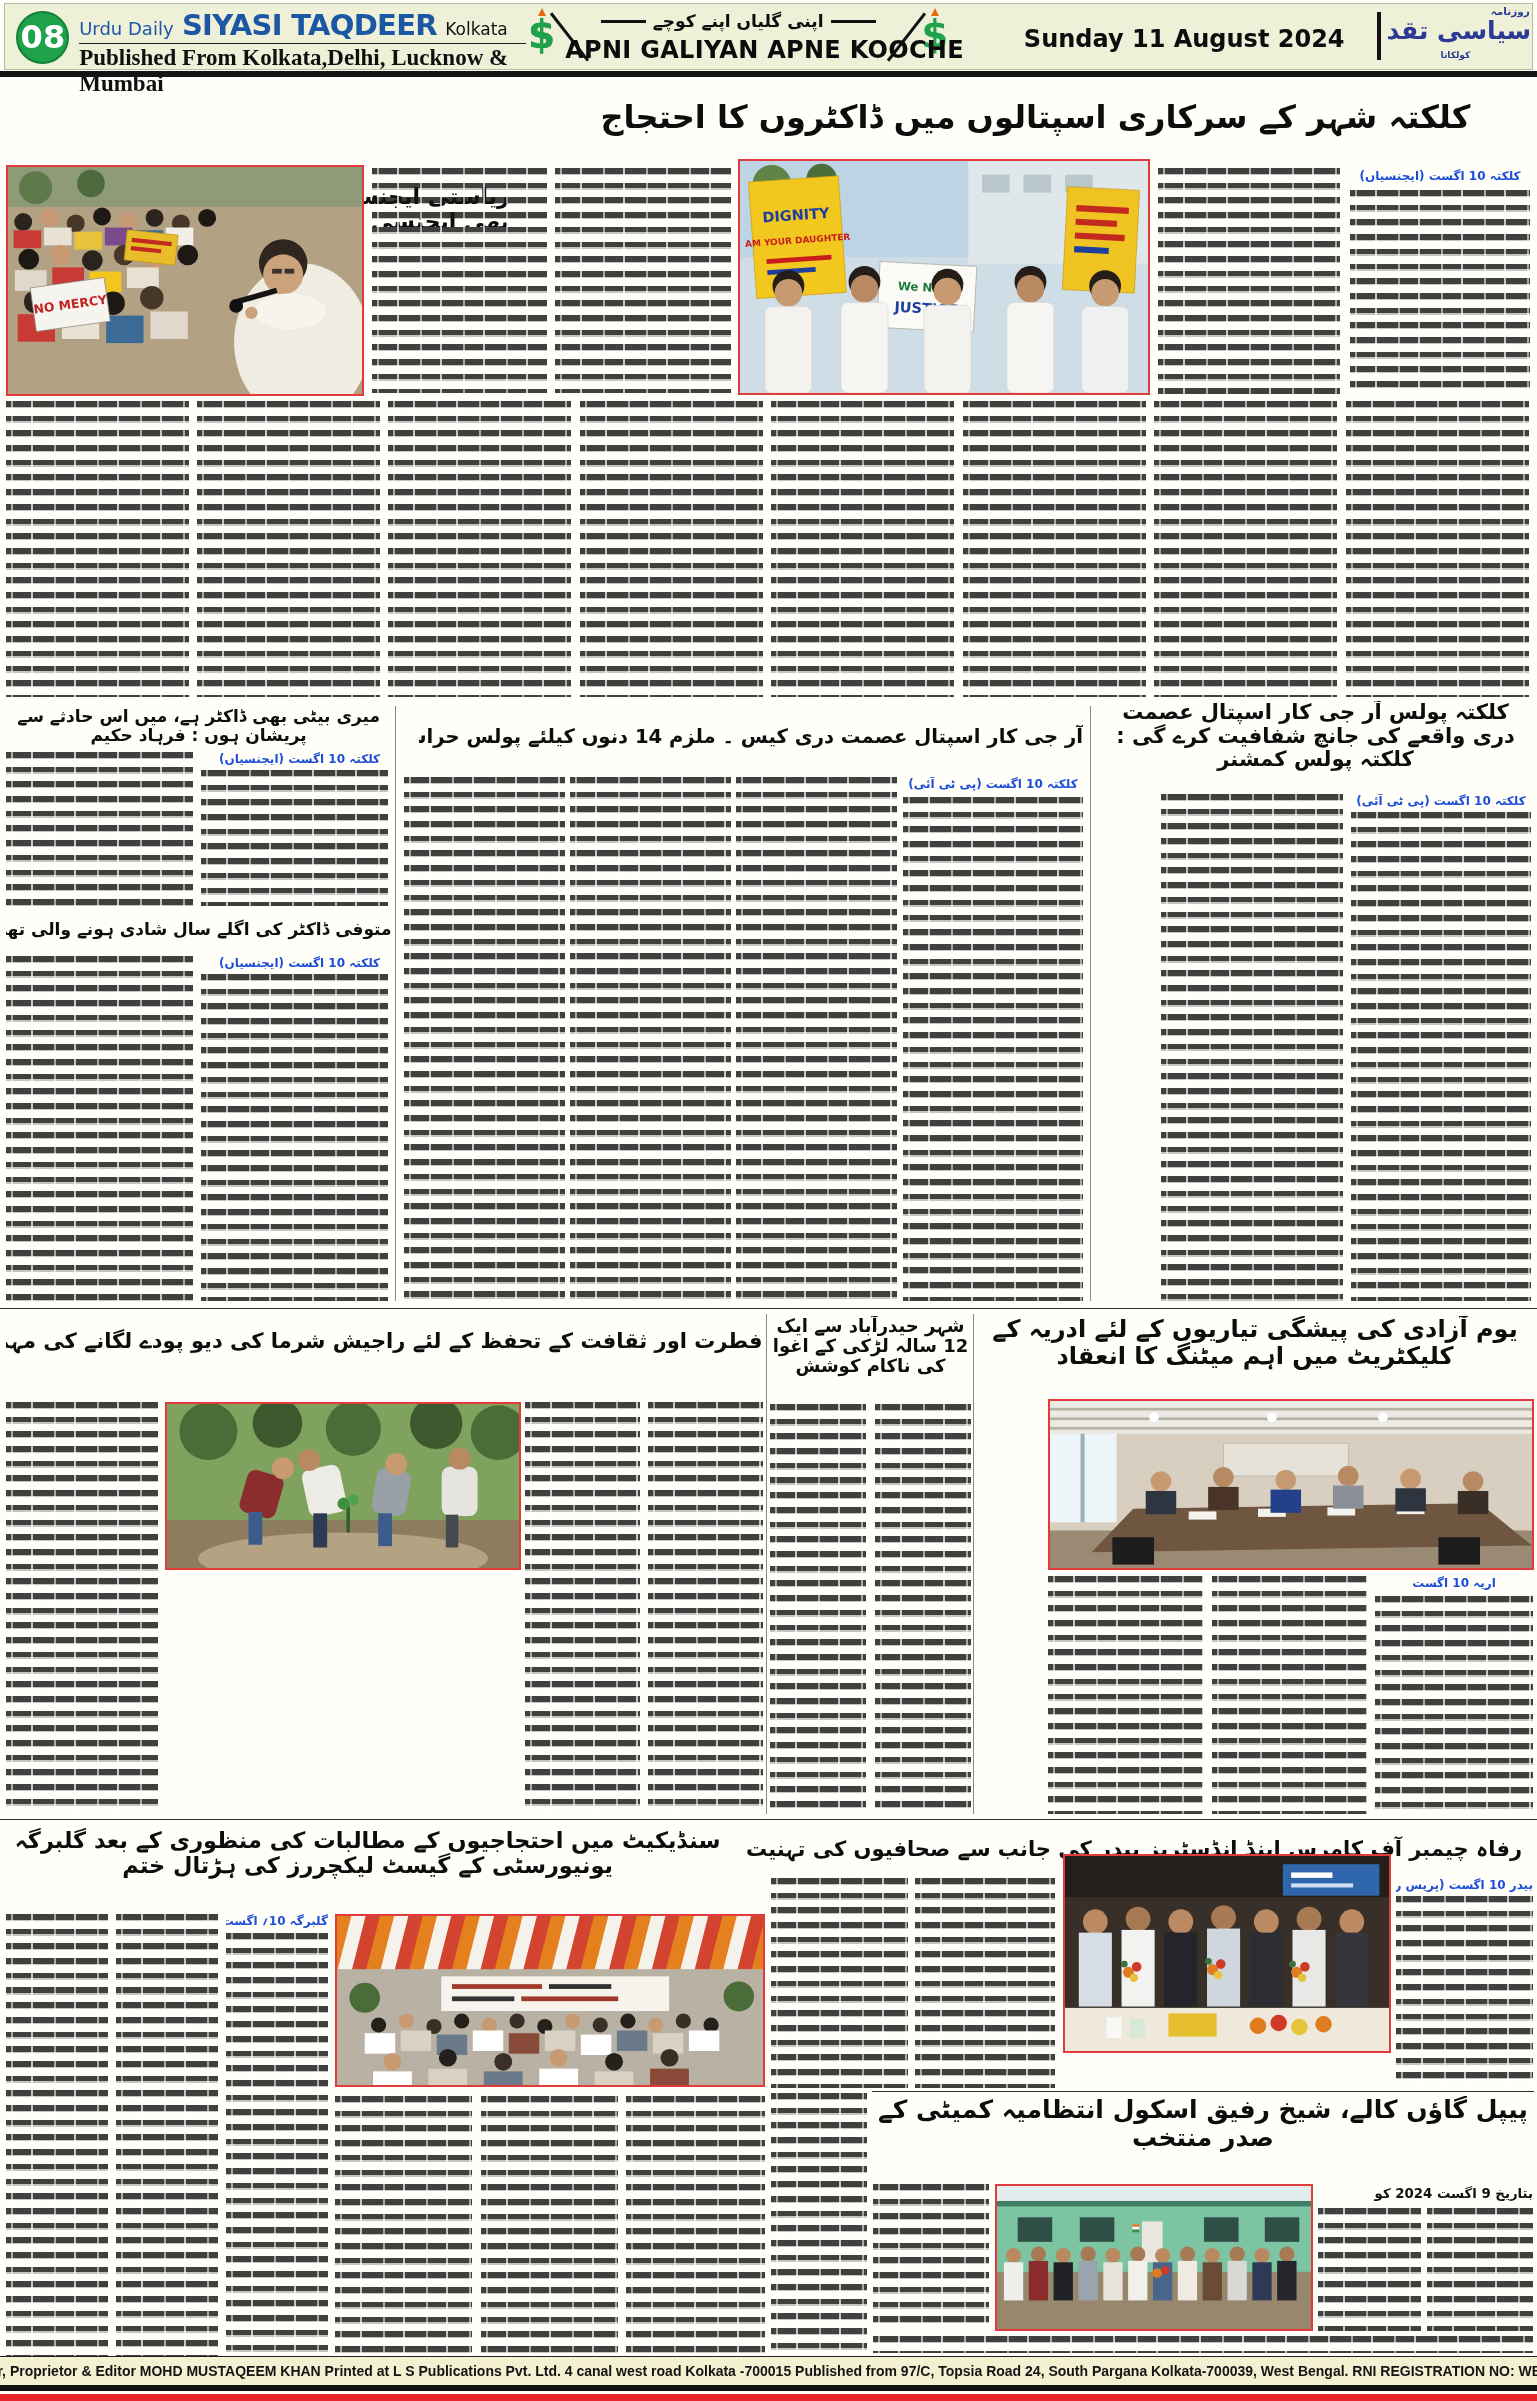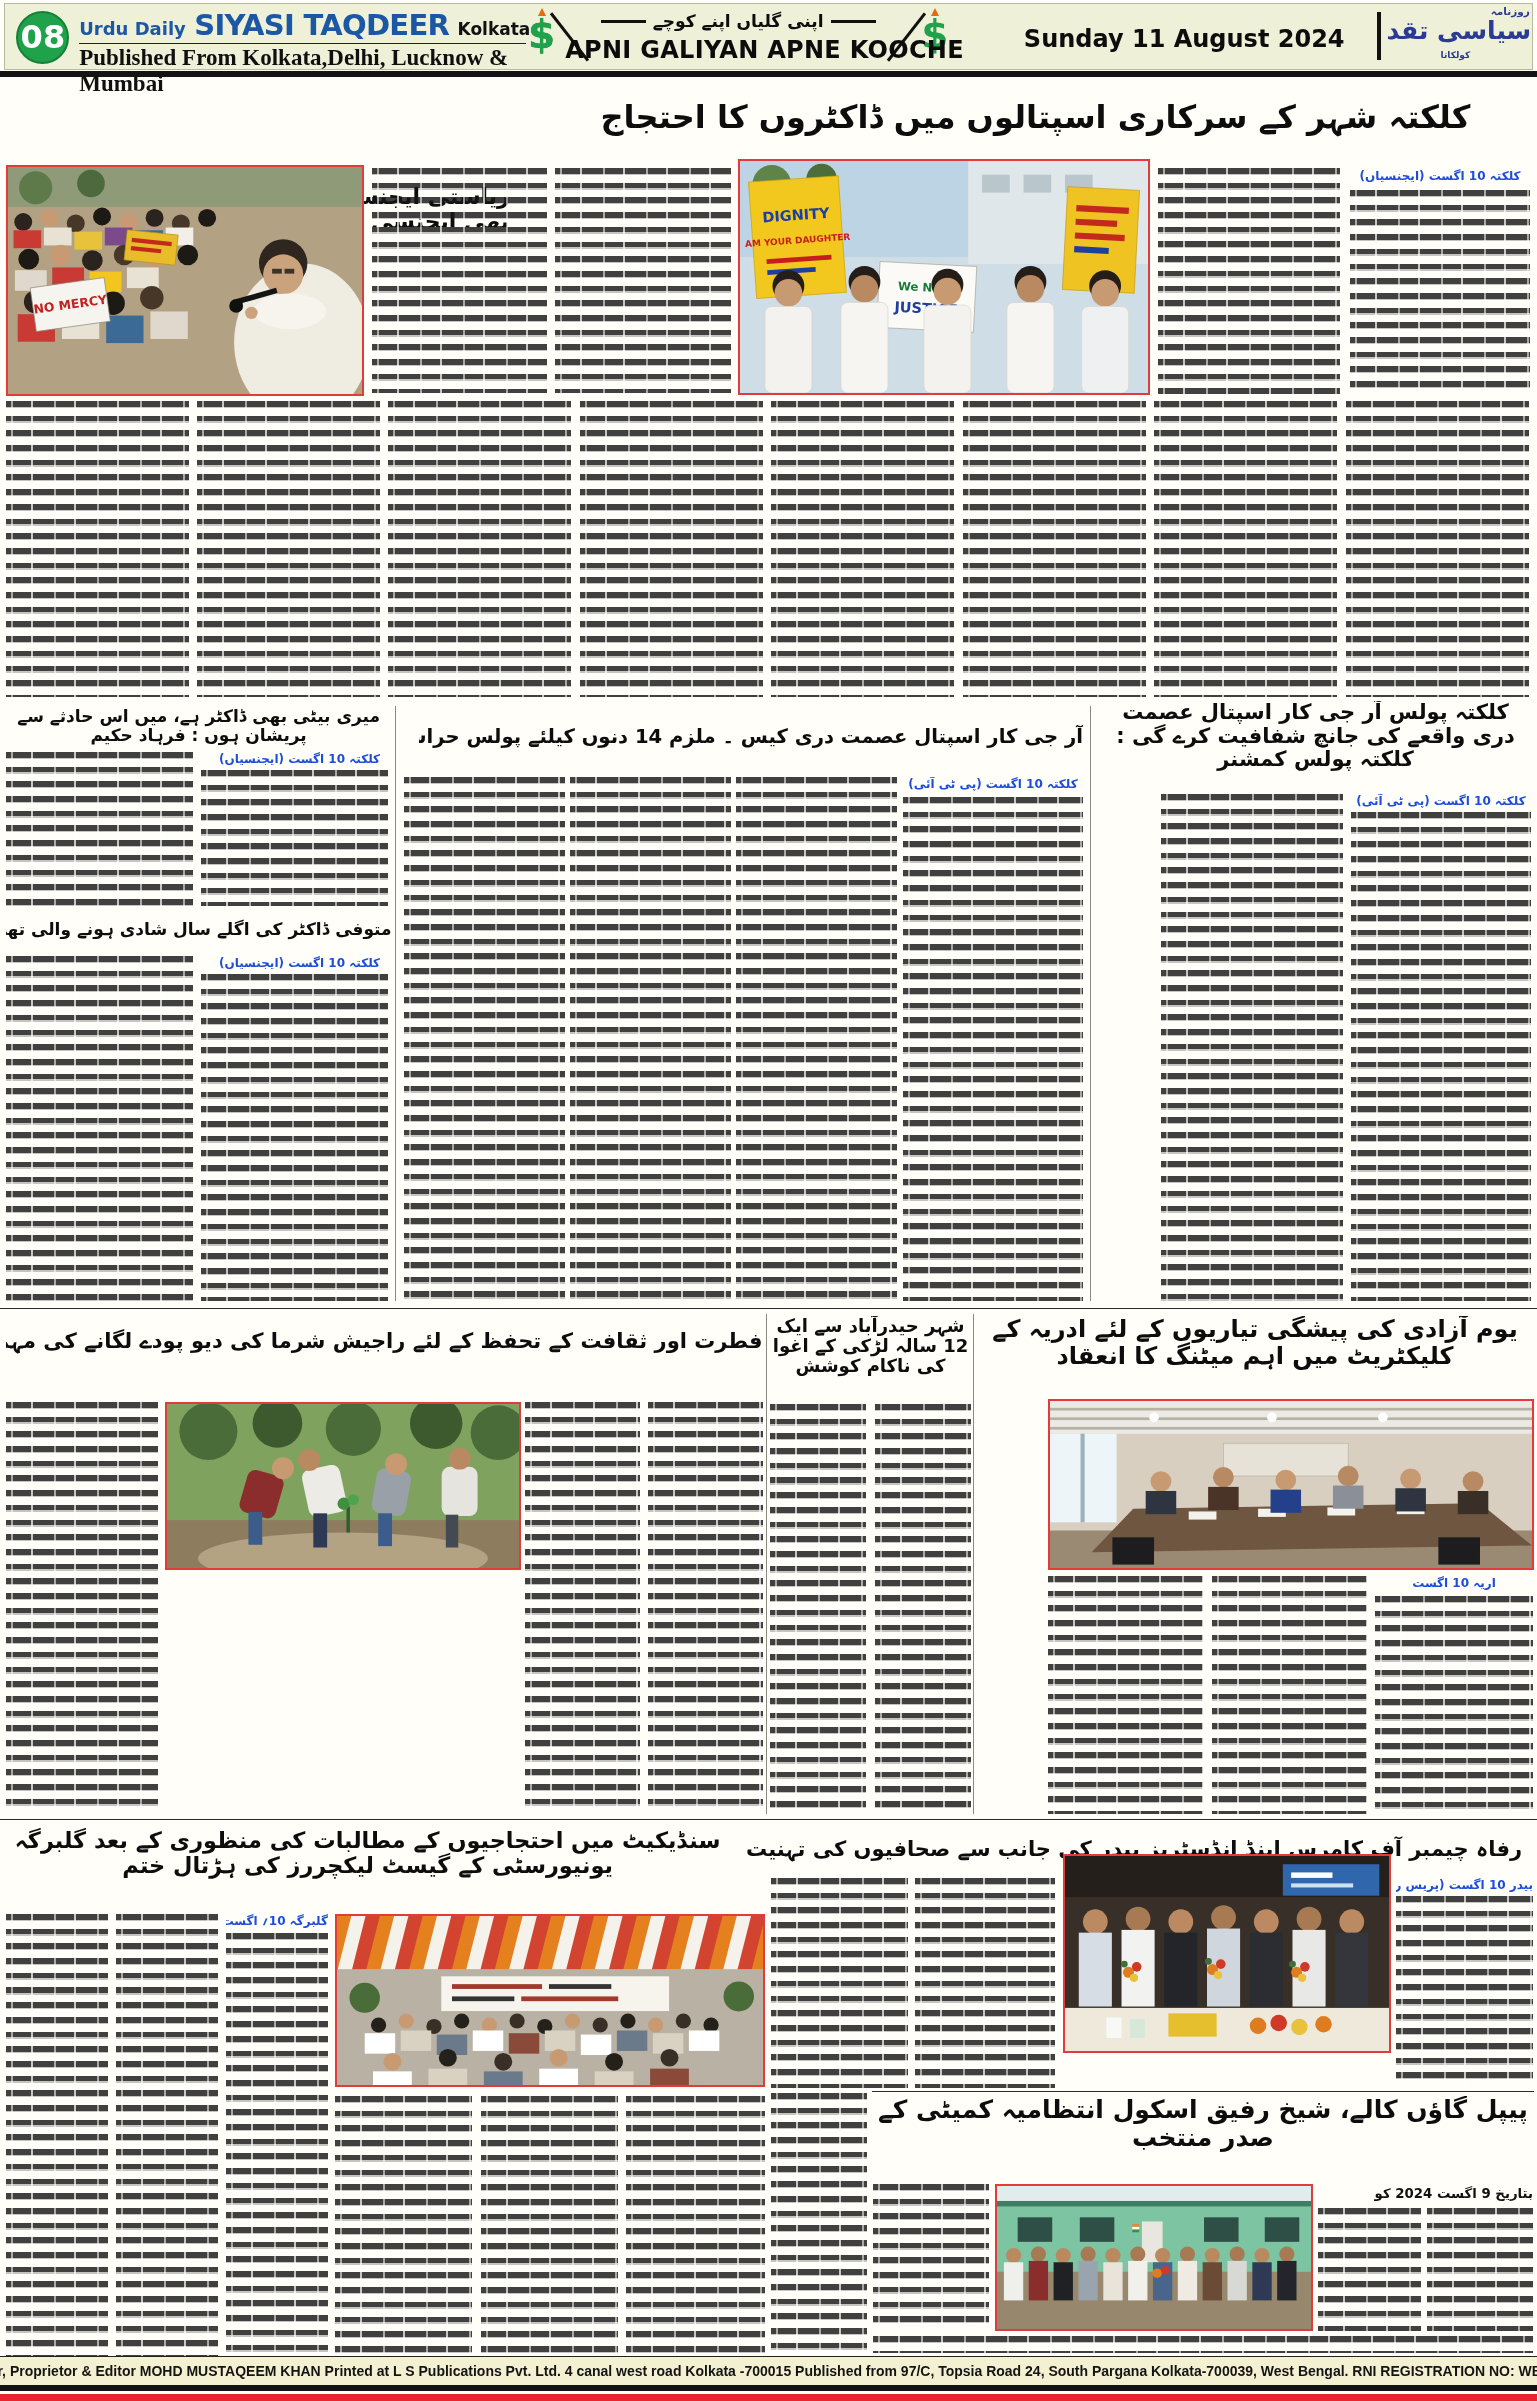--- a/index.html
+++ b/index.html
@@ -38,23 +38,23 @@
 <body>
 
 <div id="page">
 
   <div id="header" class="abs">
     <div class="abs pgcirc">
       <span>08</span>
     </div>
     <div class="abs" style="left:74px;top:4.2px;width:461px;">
       <div style="display:flex;align-items:baseline;gap:8.4px;">
-        <span class="blue" style="font-weight:bold;font-size:18px;">Urdu Daily</span>
+        <span class="blue" style="font-weight:normal;font-size:18px;">Urdu Daily</span>
         <span class="blue" style="font-weight:bold;font-size:29px;letter-spacing:-0.7px;">SIYASI TAQDEER</span>
-        <span style="font-weight:bold;font-size:17px;color:#111;">Kolkata</span>
+        <span style="font-weight:normal;font-size:17px;color:#111;">Kolkata</span>
       </div>
       <div style="height:1.4px;background:#222;width:447px;margin:0.7px 0 1.4px;"></div>
       <div style="font-family:'Liberation Serif',serif;font-weight:bold;font-size:23px;color:#101010;">Published From Kolkata,Delhi, Lucknow &amp; Mumbai</div>
     </div>
 
     <div class="abs" style="left:518px;top:1.4px;width:430px;height:64px;">
       <div class="abs" style="left:1.4px;top:2.8px;width:34px;height:59px;text-align:center;">
         <div style="width:0;height:0;margin:0 auto;border-left:4.2px solid transparent;border-right:4.2px solid transparent;border-bottom:8.4px solid #e86a10;"></div>
         <div style="font-size:39px;font-weight:bold;color:#1fa24a;line-height:.95;text-shadow:0 0 0.7px #063;">$</div>
       </div>

